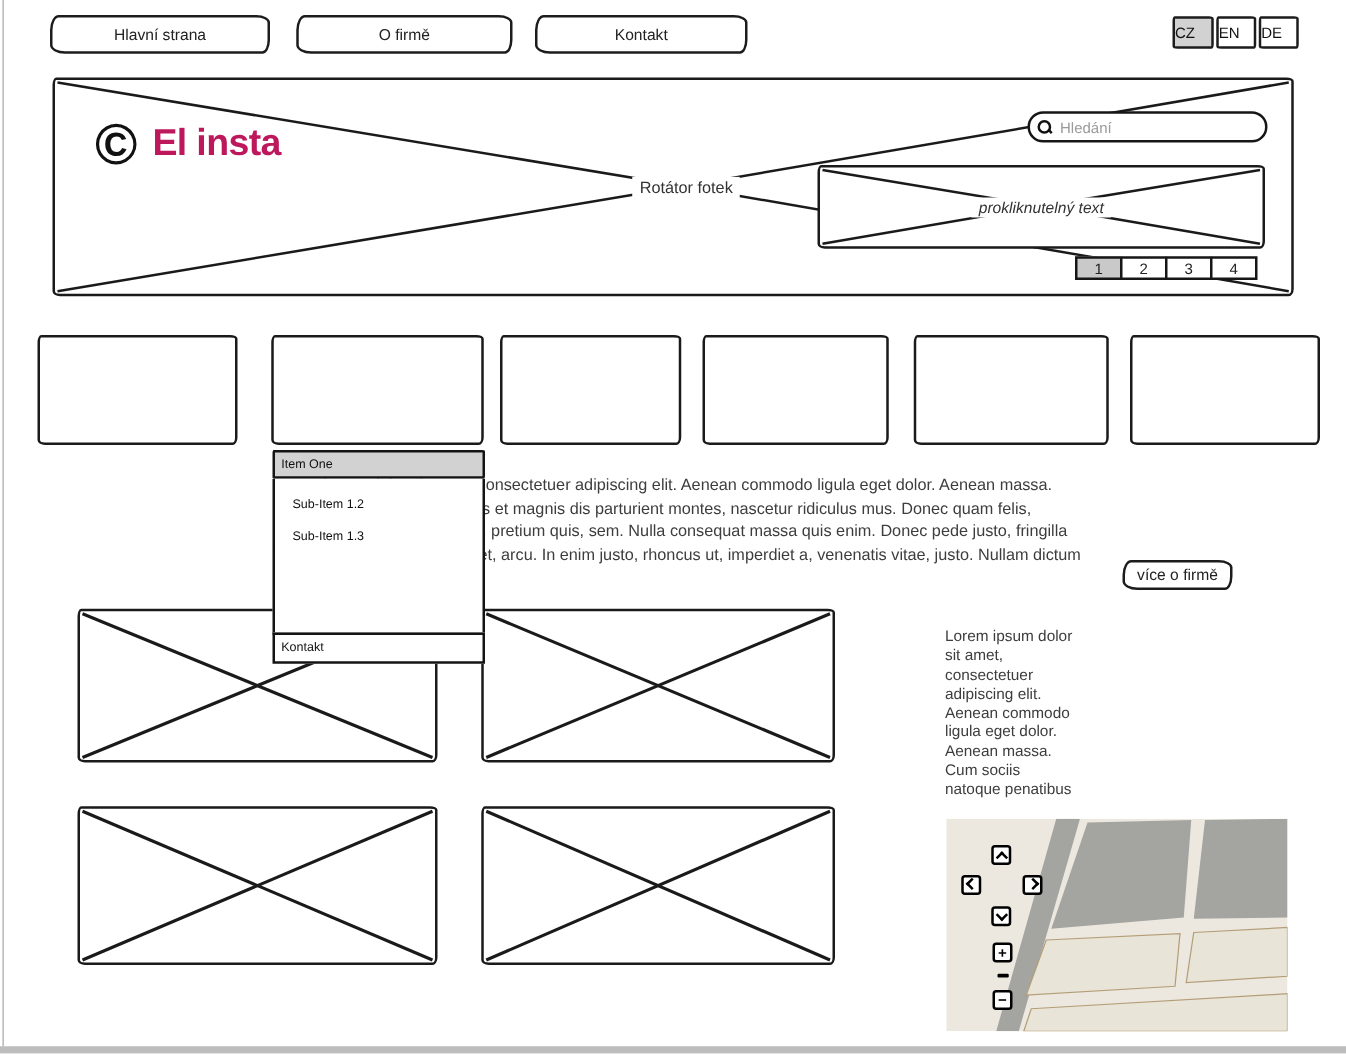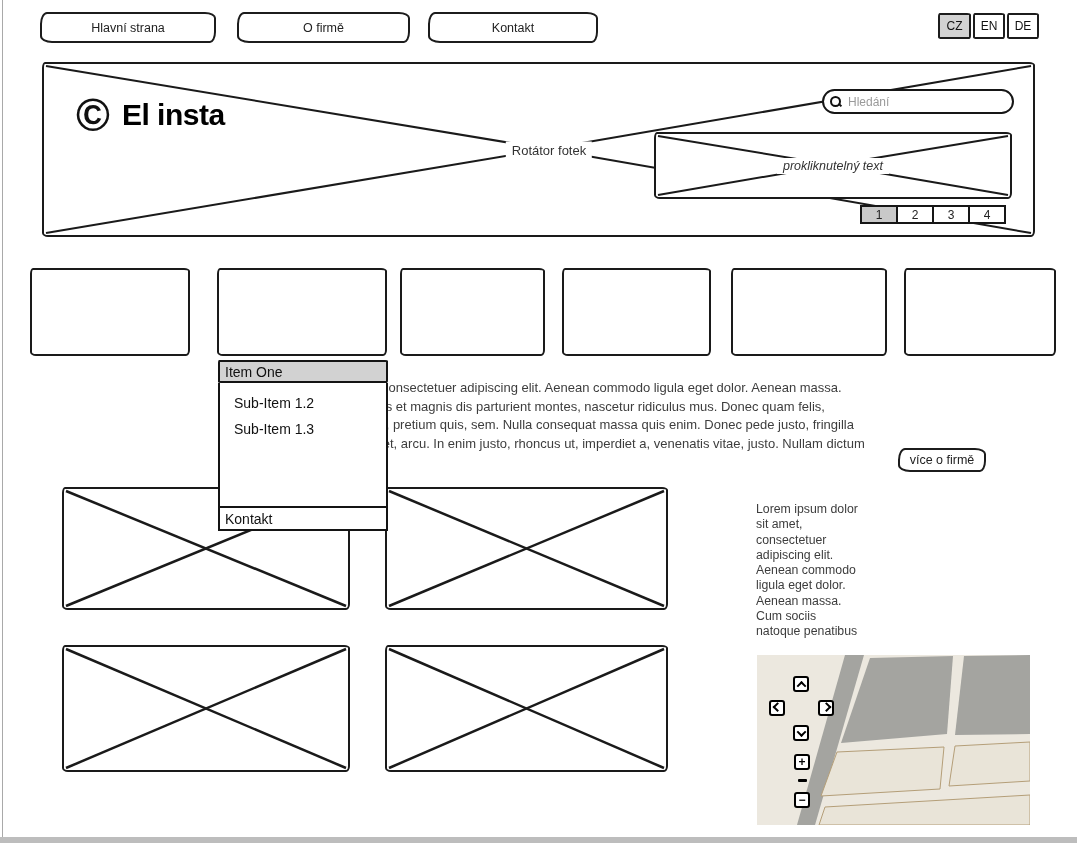--- a/index.html
+++ b/index.html
@@ -15,40 +15,40 @@
   
   .sk-btn{
     box-sizing:border-box;border:2px solid #1c1c1c;background:#fff;
     border-radius:7px 11px 6px 12px / 12px 6px 11px 7px;
     display:flex;align-items:center;justify-content:center;
     font-size:12.5px;color:#222;cursor:default;
   }
   .lang-btn{
     box-sizing:border-box;border:2px solid #1c1c1c;background:#fff;
     border-radius:2px 4px 2px 4px / 4px 2px 4px 2px;
-    display:flex;align-items:center;justify-content:center;font-size:12px;color:#111;
+    display:flex;align-items:center;justify-content:flex-start;font-size:12px;color:#111;
   }
   .lang-active{background:#d2d2d2;}
 
   .placeholder-box{
     box-sizing:border-box;border:2px solid #1a1a1a;background:#fff;
     border-radius:3px 6px 4px 6px / 6px 3px 6px 4px;
   }
   .placeholder-box svg{display:block;width:100%;height:100%;}
   .ph-label{
     position:absolute;left:50%;top:50%;transform:translate(-50%,-50%);
     background:#fff;padding:1px 6px;font-size:13px;color:#333;white-space:nowrap;
   }
 
   
   #hero{left:42px;top:62px;width:993px;height:175px;}
   #hero-x{position:absolute;left:0;top:0;width:100%;height:100%;}
   .logo{left:32px;top:28px;display:flex;align-items:center;gap:12px;background:transparent;}
   .logo .c-mark{font-size:46px;font-weight:700;color:#111;line-height:1;}
-  .logo .l-text{font-size:30px;font-weight:800;color:#000000;letter-spacing:-0.5px;}
+  .logo .l-text{font-size:30px;font-weight:800;color:#be185d;letter-spacing:-0.5px;}
   .searchbox{
     left:778px;top:25px;width:192px;height:25px;box-sizing:border-box;
     border:2px solid #161616;border-radius:13px;background:#fff;
     display:flex;align-items:center;padding:0 6px;gap:4px;
   }
   .mag{position:relative;width:12px;height:12px;flex:0 0 auto;}
   .mag::before{content:"";position:absolute;left:0;top:0;width:7px;height:7px;border:2px solid #111;border-radius:50%;}
   .mag::after{content:"";position:absolute;left:8px;top:8px;width:4px;height:2px;background:#111;transform:rotate(45deg);}
   .searchbox input{
     border:0;outline:0;flex:1;font-size:12px;color:#333;background:transparent;
@@ -62,21 +62,21 @@
     box-sizing:border-box;width:38px;height:19px;border:2px solid #161616;margin-left:-2px;
     display:flex;align-items:center;justify-content:center;font-size:12px;background:#fff;color:#222;
   }
   .page-cell:first-child{margin-left:0;}
   .page-active{background:#c9c9c9;}
 
   
   .thumb{top:268px;height:88px;}
 
   
-  #menu{left:218px;top:360px;width:170px;z-index:30;font-size:14px;color:#111;}
+  #menu{left:218px;top:360px;width:170px;z-index:30;font-size:10px;color:#111;}
   .menu-row{box-sizing:border-box;border:2px solid #141414;background:#fff;display:flex;align-items:center;padding-left:5px;}
   .menu-head{height:23px;background:#d2d2d2;border-radius:1px 3px 1px 3px/3px 1px 3px 1px;}
   .menu-body{box-sizing:border-box;border:2px solid #141414;border-top:0;background:#fff;height:125px;padding-top:7px;}
   .menu-sub{height:26px;display:flex;align-items:center;padding-left:14px;}
   .menu-two{height:25px;margin-top:4px;}
   .menu-kontakt{height:25px;margin-top:-2px;}
 
   
   #about-par{left:218px;top:379px;width:660px;z-index:5;font-size:13px;line-height:18.5px;color:#3d3d3d;white-space:pre;}
   #more-btn{left:878px;top:448px;width:88px;height:24px;font-size:12.5px;z-index:6;margin-left:20px;}

